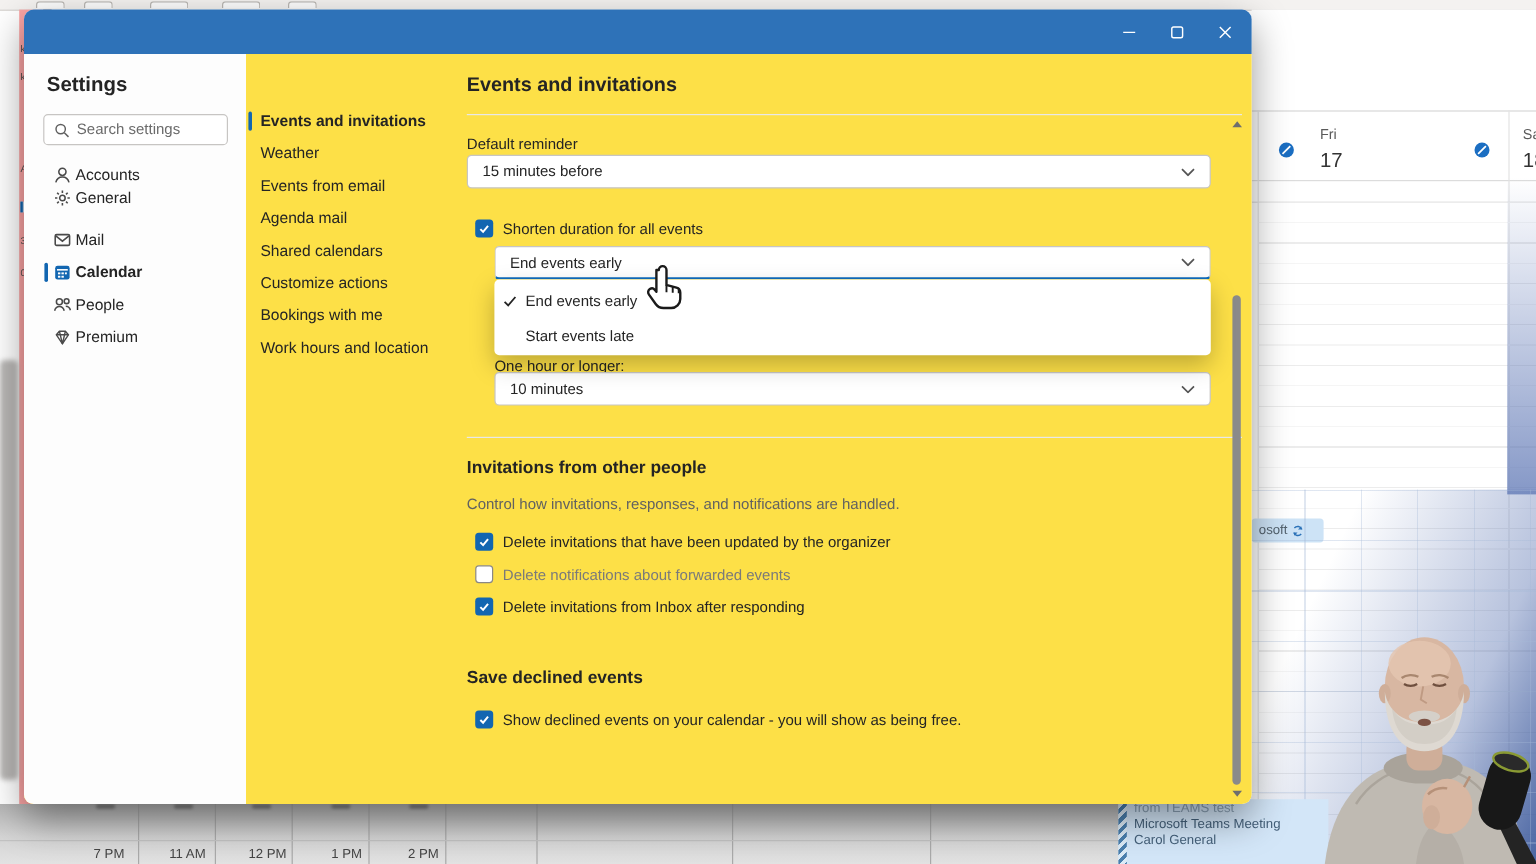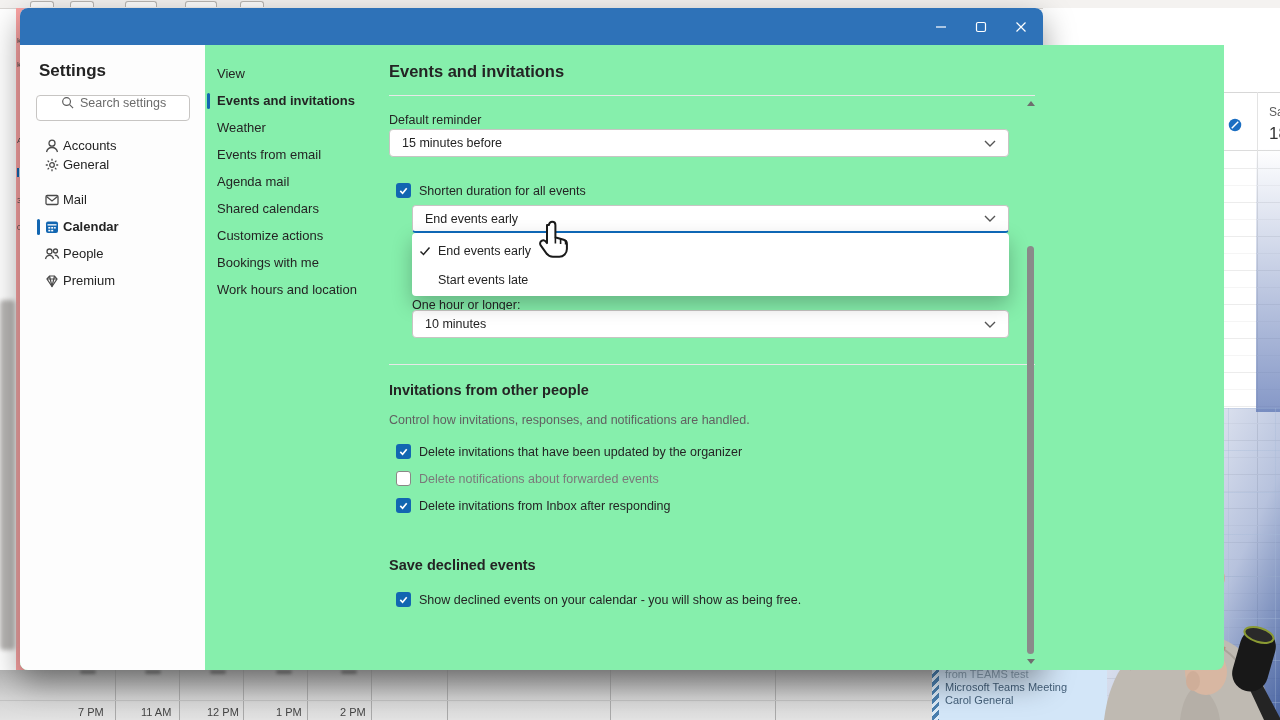--- a/index.html
+++ b/index.html
@@ -53,26 +53,26 @@
       repeating-linear-gradient(to bottom,rgba(165,185,215,.35) 0 1px,transparent 1px 42px),
       linear-gradient(115deg,rgba(255,255,255,0) 25%,rgba(95,120,180,.45) 70%,rgba(54,84,152,.9) 100%);}
   .person{left:1090px;top:520px;width:190px;height:200px;}
   .mic{left:1226px;top:622px;width:54px;height:98px;}
 
   
   .dlg{left:20px;top:8px;width:1023px;height:662px;border-radius:8px;background:#fff;
        box-shadow:0 12px 32px rgba(0,0,0,.4);}
   .tbar{position:absolute;left:0;top:0;width:1023px;height:37px;background:#2e72b8;border-radius:8px 8px 0 0;}
   .wbtn{position:absolute;top:0;width:40px;height:37px;display:flex;align-items:center;justify-content:center;cursor:default;}
-  .dbody{position:absolute;left:0;top:37px;width:1204px;height:625px;background:#86efac;border-radius:0 0 8px 8px;overflow:hidden;}
+  .dbody{position:absolute;left:0;top:37px;width:1023px;height:625px;background:#fde047;border-radius:0 0 8px 8px;overflow:hidden;}
 
   .side{position:absolute;left:0;top:0;width:185px;height:625px;background:#fdfdfd;}
   .side-title{position:absolute;left:19px;top:16px;font-size:17px;font-weight:700;}
   .search{position:absolute;left:16px;top:50px;width:154px;height:26px;border:1px solid #c7c5c3;border-radius:4px;
-          background:#fff;display:flex;align-items:flex-start;gap:6px;padding-left:24px;box-sizing:border-box;}
+          background:#fff;display:flex;align-items:center;gap:6px;padding-left:8px;box-sizing:border-box;}
   .search .ph{font-size:12.5px;color:#6b6b6b;}
   .navrow{position:absolute;left:0;width:185px;height:27px;display:flex;align-items:center;cursor:pointer;}
   .navrow .bar{position:absolute;left:17px;width:3px;height:16px;border-radius:2px;background:transparent;}
   .navrow.sel .bar{background:#1266b1;}
   .navrow .ic{position:absolute;left:24px;width:16px;height:16px;}
   .navrow .lb{position:absolute;left:43px;font-size:13px;}
   .navrow.sel .lb{font-weight:700;}
 
   .subnav{position:absolute;left:185px;top:0;width:167px;height:625px;}
   .subrow{position:absolute;left:0;width:167px;height:27px;display:flex;align-items:center;cursor:pointer;}
@@ -307,24 +307,20 @@
           <span class="bar"></span>
           <svg class="ic" viewBox="0 0 16 16" fill="none" stroke="#4a4a4a" stroke-width="1.2">
               <path d="M3 6l2.5-3h5L13 6l-5 7.5z"></path>
               <path d="M3 6h10M5.5 3L8 13.5 10.5 3"></path>
             </svg>
           <span class="lb">Premium</span>
         </div>
       </div>
 
       <div class="subnav">
-        <div class="subrow" style="top:15px">
-            <span class="bar"></span>
-            <span class="lb">View</span>
-          </div>
         <div class="subrow sel" style="top:42px">
             <span class="bar"></span>
             <span class="lb">Events and invitations</span>
           </div>
         <div class="subrow" style="top:69px">
             <span class="bar"></span>
             <span class="lb">Weather</span>
           </div>
         <div class="subrow" style="top:96px">
             <span class="bar"></span>

